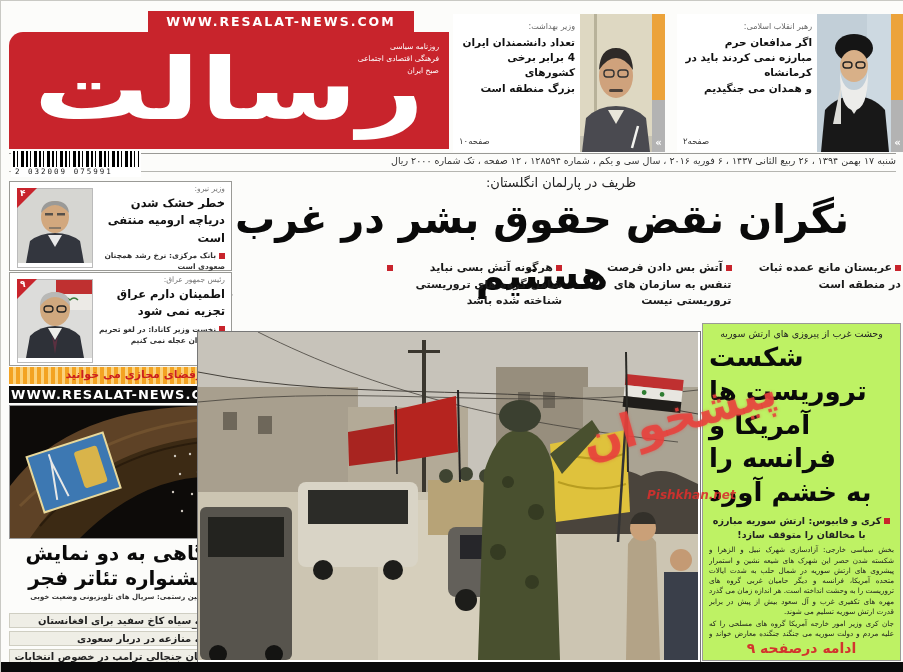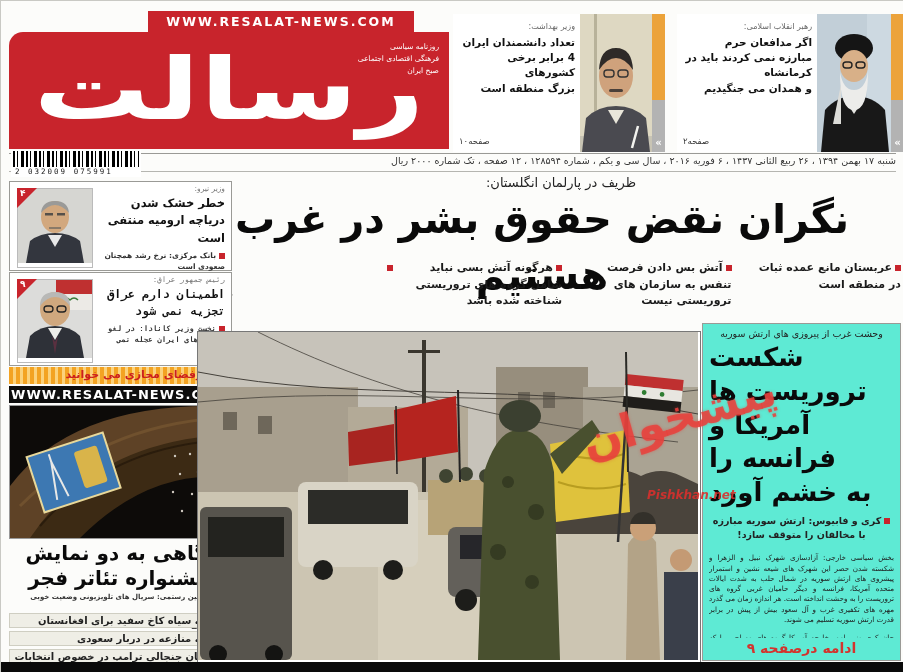--- a/index.html
+++ b/index.html
@@ -65,27 +65,27 @@
      color:#333;line-height:1.45;}
   .t-list{left:8px;top:612px;width:221px;}
   .t-item{position:relative;height:13px;margin-bottom:3px;background:#efeee6;border:1px solid #cfcec2;
      font-size:10px;font-weight:bold;color:#222;text-align:right;line-height:13px;padding-left:2px;}
   .t-item .bar{position:absolute;right:0;top:0;width:5px;height:100%;background:#c8242c;}
   .t-item .tt{padding-right:10px;}
   
   .photo-main{left:196px;top:330px;width:502px;height:330px;border:1px solid #777;
      box-shadow:inset 0 0 0 2px #fff;background:#c7c3ba;}
   
-  .story{left:701px;top:322px;width:199px;height:338px;background:#5eead4;border:1px solid #9a9a96;
+  .story{left:701px;top:322px;width:199px;height:338px;background:#bef264;border:1px solid #9a9a96;
      box-sizing:border-box;padding:4px 6px;display:flex;flex-direction:column;overflow:hidden;}
   .story .kick{font-size:9.5px;color:#222;text-align:center;margin-bottom:2px;}
   .story .hline{display:block;font-size:26px;font-weight:bold;color:#0a0a0a;text-align:left;line-height:1.3;}
   .story .subhead{font-size:9.5px;font-weight:bold;color:#222;text-align:center;line-height:1.5;margin:4px 0 3px 0;}
   .story .body{flex:1;overflow:hidden;font-size:7.2px;color:#1c1c1c;line-height:1.42;text-align:justify;}
-  .story .body p{margin:8px 0 2px 0;}
+  .story .body p{margin:0 0 2px 0;}
   .story .cont{font-size:14px;font-weight:bold;color:#d3342e;text-align:center;margin-top:2px;}
   
   .wm-text{left:578px;top:388px;font-size:46px;font-weight:bold;color:rgba(232,65,60,0.85);
      transform:rotate(-16deg);text-shadow:0 0 3px rgba(232,65,60,0.5);z-index:30;}
   .wm-site{left:646px;top:487px;font-size:12px;font-weight:bold;font-style:italic;
      color:rgba(216,48,44,0.9);z-index:30;}
   .bottombar{left:0;top:661px;width:903px;height:11px;background:#0a0a0a;}
 </style>
 </head>
 <body>
@@ -211,21 +211,21 @@
         <path d="M30,48 L37,60 L44,48 Z" fill="#eeeeea"></path>
         <path d="M34,56 L37,62 L40,56 L37,74 Z" fill="#5a3040"></path>
         <ellipse cx="37" cy="29" rx="15" ry="17" fill="#d0a87e"></ellipse>
         <path d="M22,26 Q22,12 37,12 Q52,12 52,26 Q45,17 37,17 Q29,17 22,26Z" fill="#b8b8b6"></path>
         <rect x="26" y="26" width="9" height="6" rx="3" fill="none" stroke="#222" stroke-width="1.3"></rect>
         <rect x="39" y="26" width="9" height="6" rx="3" fill="none" stroke="#222" stroke-width="1.3"></rect>
       </svg>
     </div>
     <div class="badge-tri"></div>
     <div class="badge-num">۹</div>
-    <div class="stext rtl" style="left:88px;font-family:Liberation Mono, monospace;">
+    <div class="stext rtl" style="left:88px;">
       <div class="kick">رئیس جمهور عراق:</div>
       <span class="tline">اطمینان دارم عراق</span>
       <span class="tline">تجزیه نمی شود</span>
       <div class="sub"><span class="sq"></span><span>نخست وزیر کانادا: در لغو تحریم های ایران عجله نمی کنیم</span></div>
     </div>
   </div>
 
   <div class="abs webstrip">
     <div class="wtxt rtl">درفضای مجازی می خوانید</div>
     <div class="rsq"></div>

